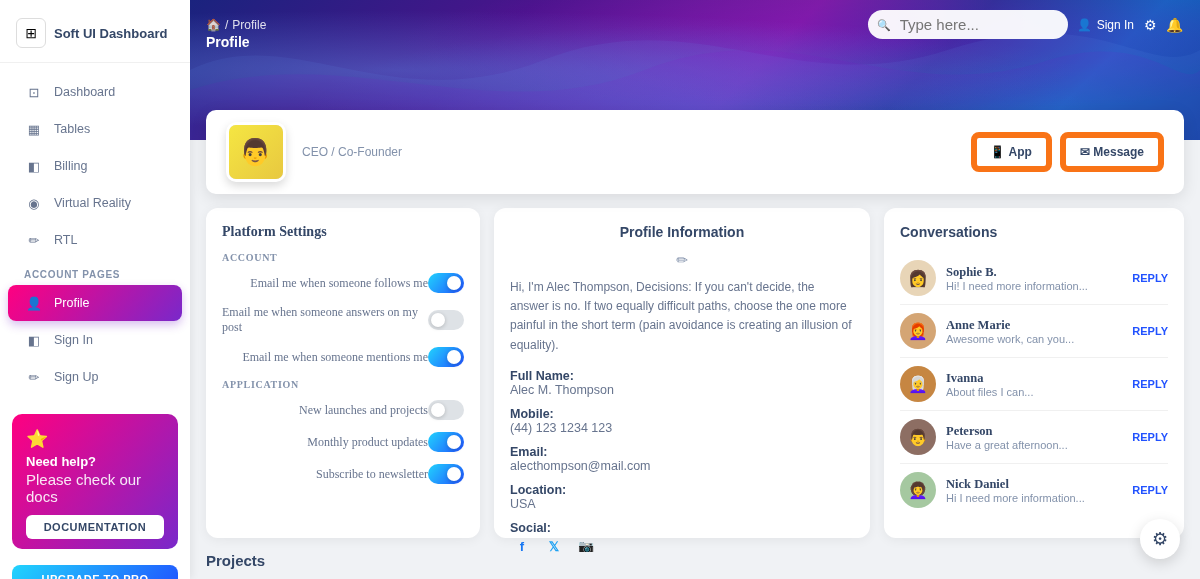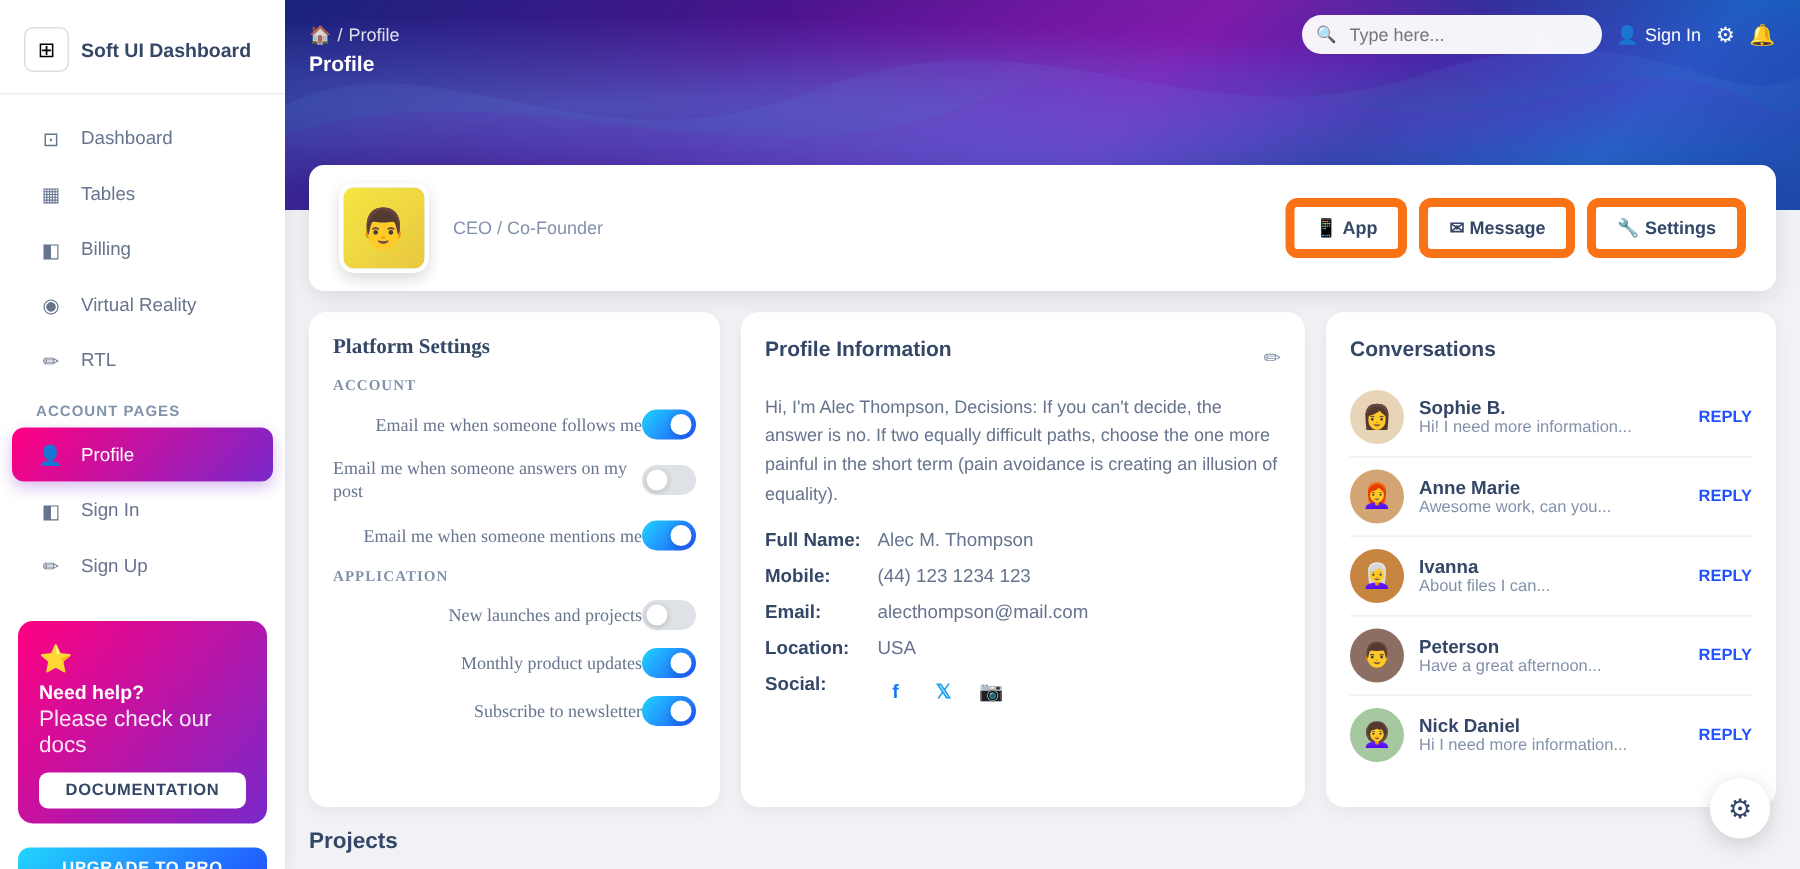--- a/index.html
+++ b/index.html
@@ -137,21 +137,21 @@
       color: rgba(255,255,255,0.85);
       font-size: 12px;
     }
     .banner-breadcrumb .page-title { color: #fff; font-weight: 600; font-size: 14px; margin-top: 2px; }
     .banner-search-area { display: flex; align-items: center; gap: 10px; }
     .banner-search {
       background: rgba(255,255,255,0.95);
       border: none;
       border-radius: 20px;
       padding: 6px 14px 6px 32px;
-      font-size: 12px;
+      font-size: 15px;
       width: 200px;
       outline: none;
     }
     .search-wrapper { position: relative; }
     .search-wrapper::before {
       content: '🔍';
       position: absolute;
       left: 10px; top: 50%;
       transform: translateY(-50%);
       font-size: 11px;
@@ -253,33 +253,33 @@
       top: 3px;
       transition: left 0.2s;
       box-shadow: 0 1px 4px rgba(0,0,0,0.2);
     }
     .toggle.on::after { left: 19px; }
     .toggle.off::after { left: 3px; }
 
     
     .profile-information { flex: 1; min-width: 0; }
     .profile-info-bio { font-size: 12px; color: #67748e; line-height: 1.6; margin-bottom: 14px; }
-    .profile-info-row { display: flex; margin-bottom: 10px; font-size: 12.5px; }
+    .profile-info-row { display: flex; margin-bottom: 10px; font-size: 12.5px; flex-direction: column; }
     .profile-info-label { font-weight: 700; color: #344767; width: 75px; flex-shrink: 0; }
     .profile-info-value { color: #67748e; }
     .social-icons { display: flex; gap: 8px; align-items: center; }
     .social-icon {
       width: 24px; height: 24px;
       border-radius: 4px;
       display: flex; align-items: center; justify-content: center;
       font-size: 13px;
       cursor: pointer;
     }
     .edit-icon { color: #8392ab; font-size: 14px; cursor: pointer; }
-    .card-header { display: flex; justify-content: space-between; align-items: center; margin-bottom: 10px; }
+    .card-header { display: flex; justify-content: space-between; align-items: center; margin-bottom: 10px; flex-direction: column; }
 
     
     .conversations { width: 300px; flex-shrink: 0; }
     .conversation-item {
       display: flex; align-items: center; gap: 10px;
       padding: 8px 0;
       border-bottom: 1px solid #f0f0f0;
     }
     .conversation-item:last-child { border-bottom: none; }
     .conv-avatar {
@@ -287,21 +287,21 @@
       border-radius: 50%;
       flex-shrink: 0;
       overflow: hidden;
     }
     .conv-avatar-img {
       width: 100%; height: 100%;
       display: flex; align-items: center; justify-content: center;
       font-size: 16px;
     }
     .conv-content { flex: 1; min-width: 0; }
-    .conv-name { font-size: 12.5px; font-weight: 700; color: #344767; }
+    .conv-name { font-size: 12.5px; font-weight: 700; color: #344767; font-family: Liberation Serif, serif; }
     .conv-msg { font-size: 11px; color: #8392ab; white-space: nowrap; overflow: hidden; text-overflow: ellipsis; }
     .reply-btn { font-size: 11px; font-weight: 700; color: #2152ff; cursor: pointer; flex-shrink: 0; }
 
     
     .projects-label { font-size: 15px; font-weight: 700; color: #344767; padding: 0 16px 10px; }
 
     
     .settings-fab {
       position: fixed;
       bottom: 20px; right: 20px;
@@ -418,21 +418,20 @@
       <div class="profile-avatar-img">
         <span>👨</span>
       </div>
     </div>
     <div class="profile-info">
       <div class="profile-role">CEO / Co-Founder</div>
     </div>
     <div class="profile-actions">
       <button class="profile-action-btn">📱 App</button>
       <button class="profile-action-btn">✉ Message</button>
-      <button class="profile-action-btn">🔧 Settings</button>
     </div>
   </div>
 
   <div class="content-area">
 
     <div class="card platform-settings">
       <div class="card-title">Platform Settings</div>
       <div class="settings-section-label">ACCOUNT</div>
       <div id="account-toggles">
           <div class="toggle-row">

